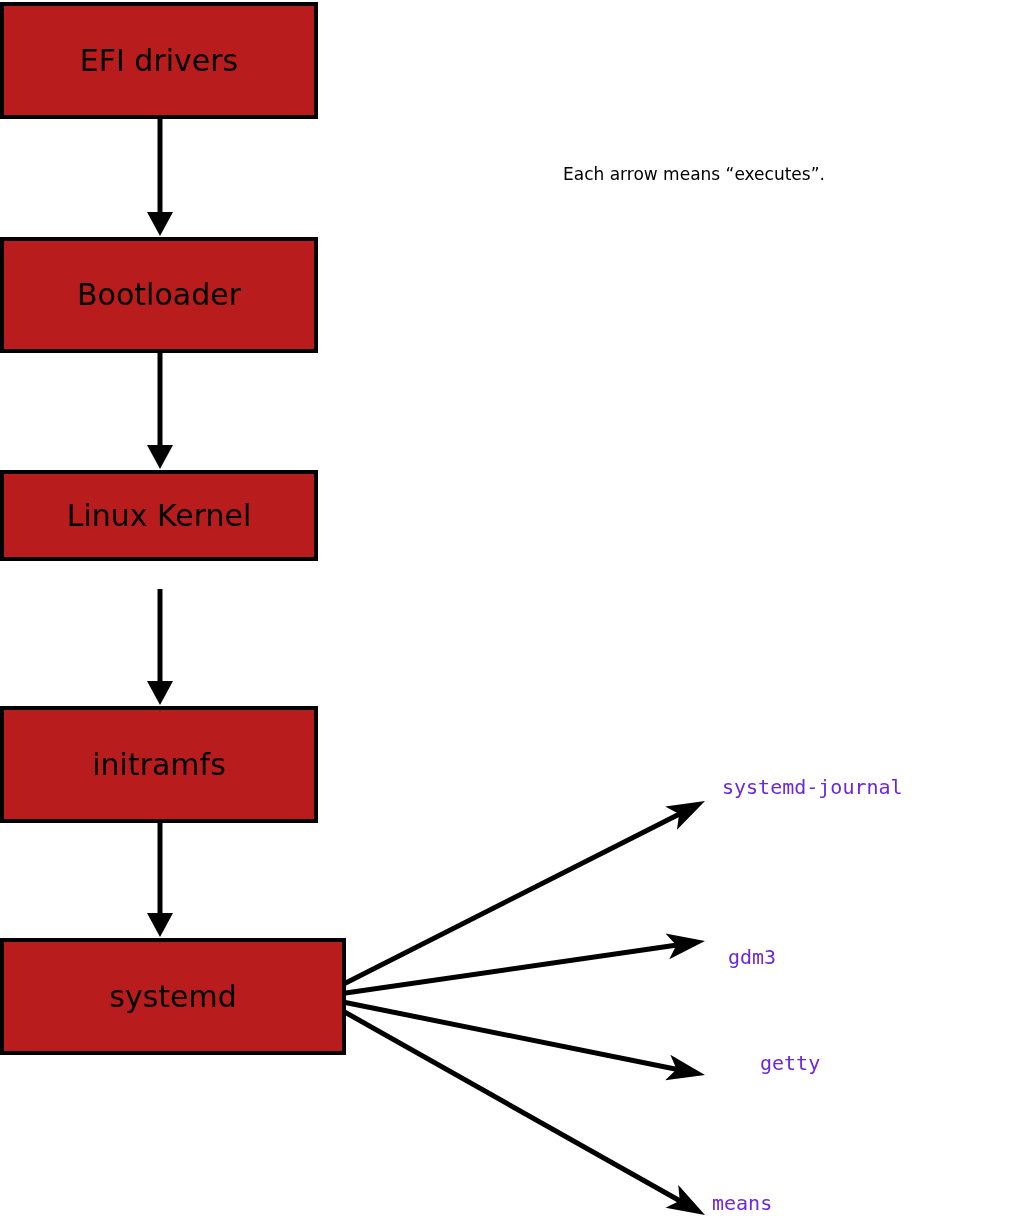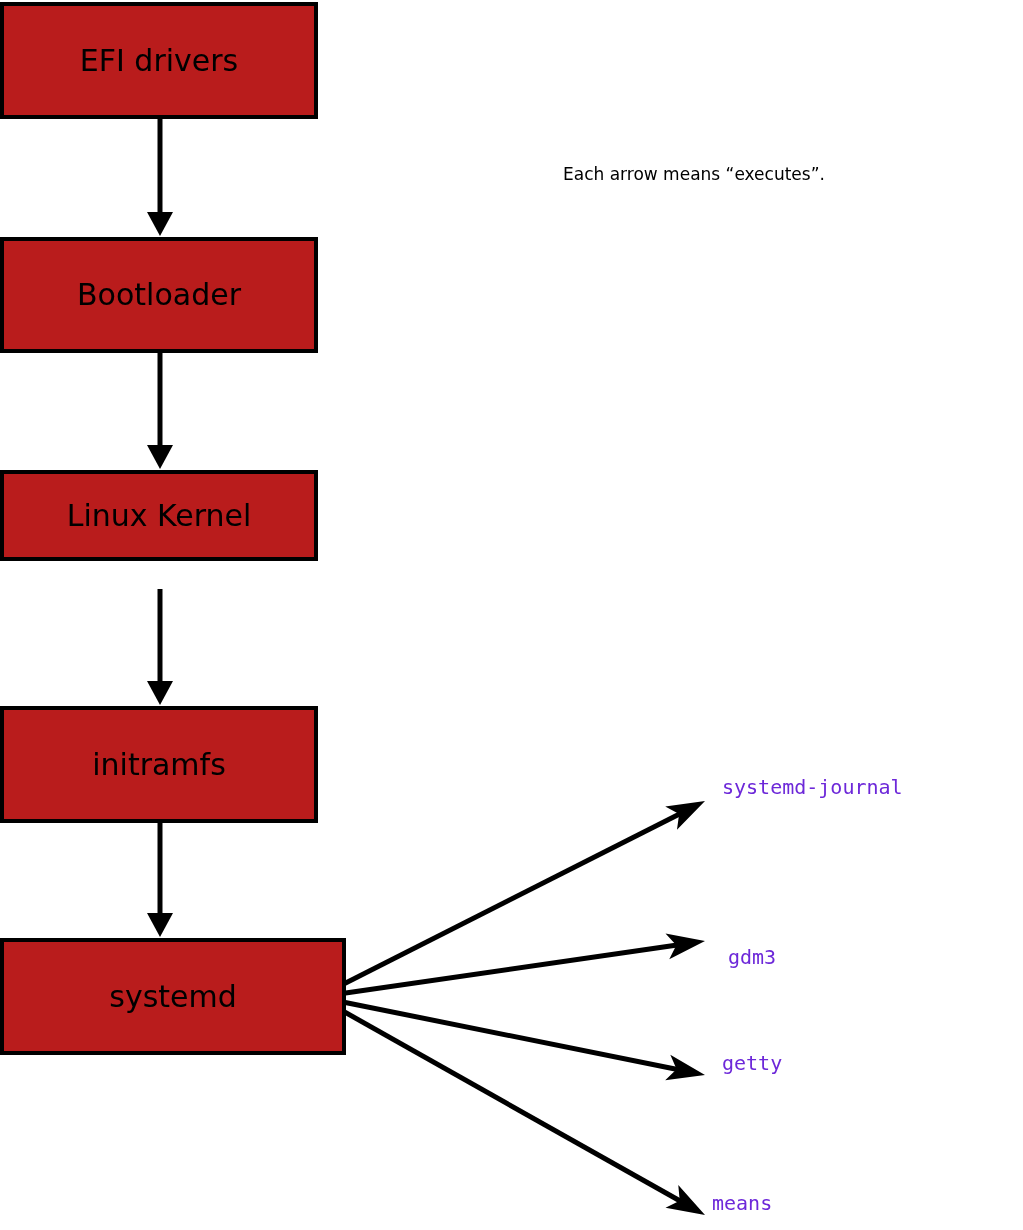--- a/index.html
+++ b/index.html
@@ -104,19 +104,19 @@
         <span class="chain-box-label">initramfs</span>
       </div>
       <div class="chain-box" style="left: 0px; top: 938px; width: 346px; height: 117px;">
         <span class="chain-box-label">systemd</span>
       </div>
     </div>
 
   <div id="service-label-group">
       <div class="service-label" style="left: 722px; top: 777px;">systemd-journal</div>
       <div class="service-label" style="left: 728px; top: 918px; margin-top: 29px;">gdm3</div>
-      <div class="service-label" style="left: 722px; top: 1053px;">getty</div>
+      <div class="service-label" style="left: 760px; top: 1053px;">getty</div>
       <div class="service-label" style="left: 712px; top: 1193px;">means</div>
     </div>
 
   <div class="legend-note" id="legend-note" style="left: 563px; top: 166px;">Each arrow means “executes”.</div>
 
 </div>
 
 </body></html>

